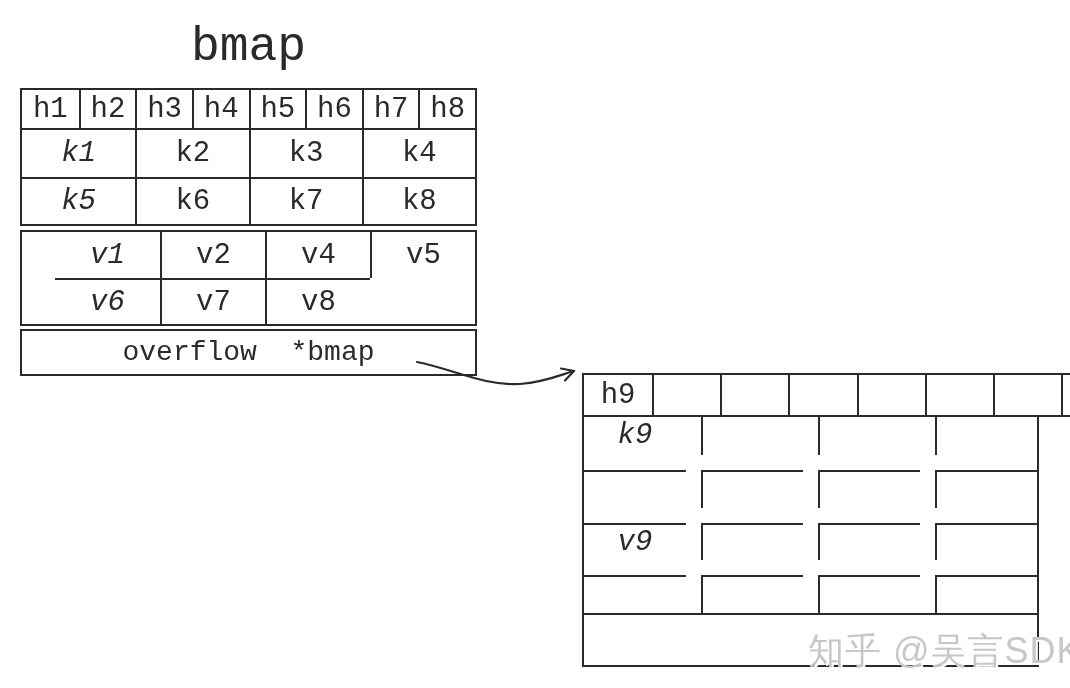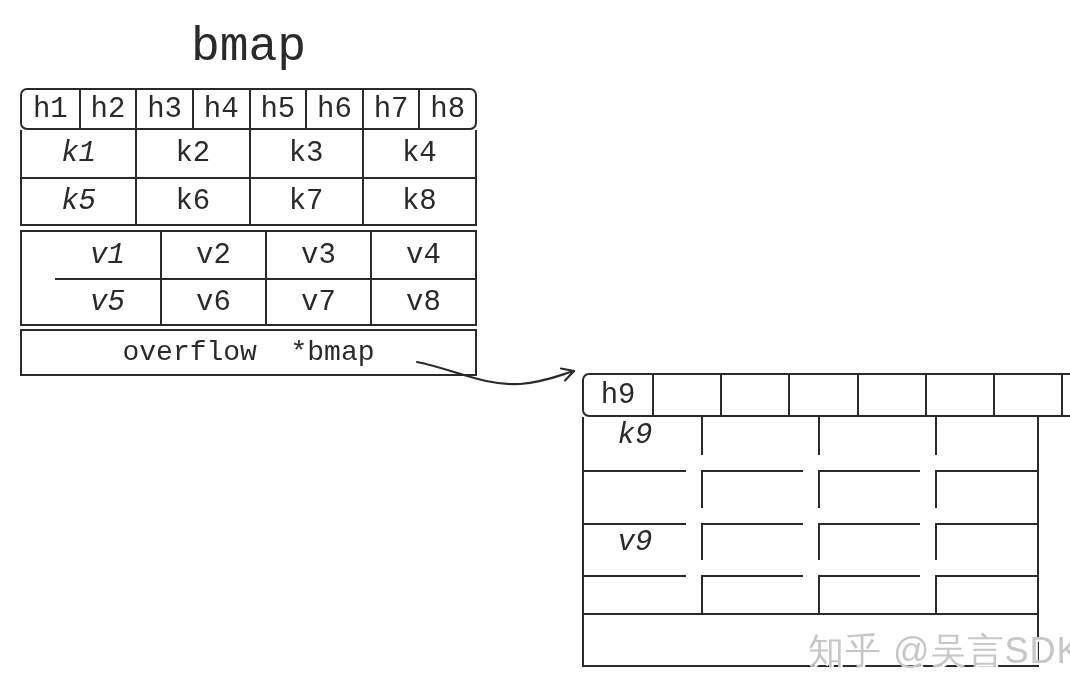--- a/index.html
+++ b/index.html
@@ -26,21 +26,21 @@
     color:var(--text);
   }
   .block{
     position:absolute;
     box-sizing:border-box;
     border:2px solid var(--line);
     background:transparent;
     display:grid;
   }
   .block.no-top{border-top:none;}
-  .cols8{grid-template-columns:repeat(8,1fr);border-radius:7px;}
+  .cols8{grid-template-columns:repeat(8,1fr);}
   .cols4{grid-template-columns:repeat(4,1fr);}
   .rows2{grid-template-rows:repeat(2,1fr);}
   .rows4{grid-template-rows:repeat(4,1fr);}
   .cell{
     display:flex;align-items:center;justify-content:center;
     font-size:29px;
     border-left:2px solid var(--line);
     border-top:2px solid var(--line);
     overflow:hidden;
   }
@@ -91,21 +91,20 @@
       <div class="cell">k4</div>
       <div class="cell">k5</div>
       <div class="cell">k6</div>
       <div class="cell">k7</div>
       <div class="cell">k8</div>
     </div>
 
   <div class="block cols4 rows2" style="left:20px;top:230px;width:457px;height:96px;padding-left:33px;">
       <div class="cell">v1</div>
       <div class="cell">v2</div>
-      <div class="cell">v3</div>
       <div class="cell">v4</div>
       <div class="cell">v5</div>
       <div class="cell">v6</div>
       <div class="cell">v7</div>
       <div class="cell">v8</div>
     </div>
 
   <div class="block single-cell" style="left:20px;top:329px;width:457px;height:47px;">
     <span>overflow  *bmap</span>
   </div>

